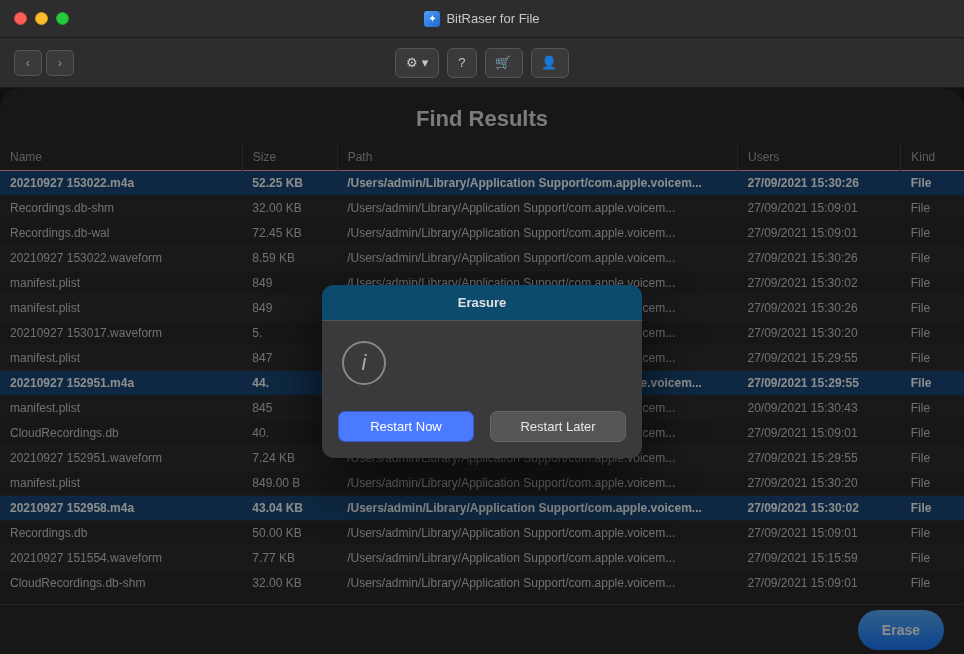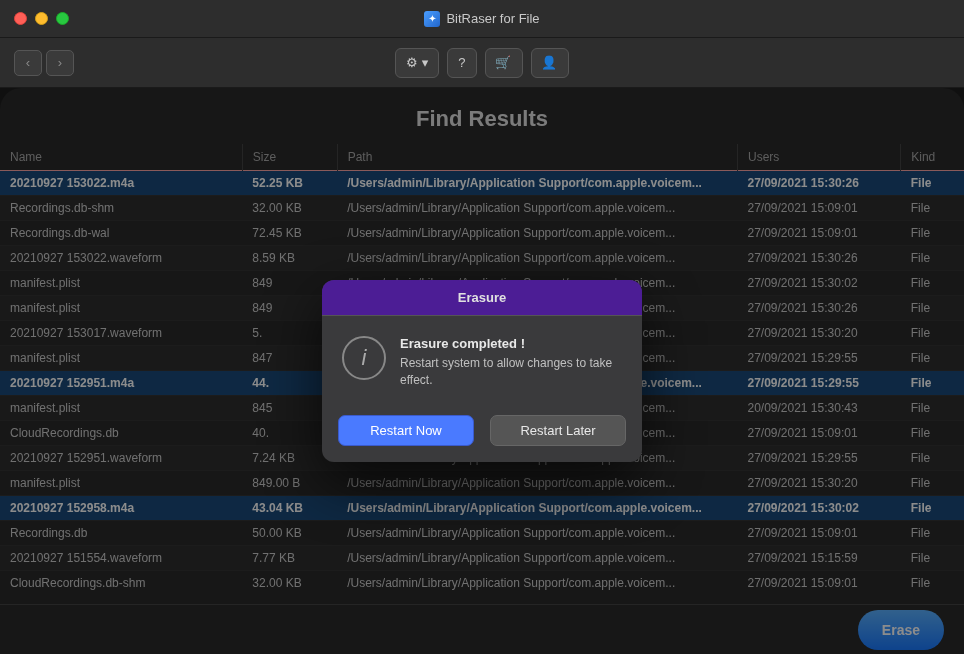--- a/index.html
+++ b/index.html
@@ -219,21 +219,21 @@
 
     .modal {
       background: #3a3a3c;
       border-radius: 12px;
       width: 320px;
       overflow: hidden;
       box-shadow: 0 20px 60px rgba(0,0,0,0.7);
     }
 
     .modal-header {
-      background: #4c1d95;
+      background: #0c4a6e;
       padding: 10px 16px;
       text-align: center;
       color: #e0e0e0;
       font-size: 13px;
       font-weight: 600;
       border-bottom: 1px solid #555;
     }
 
     .modal-body {
       padding: 20px 20px 16px;
@@ -482,24 +482,20 @@
     <button class="erase-btn">Erase</button>
   </div>
 
   <div class="modal-overlay">
     <div class="modal">
       <div class="modal-header">Erasure</div>
       <div class="modal-body">
         <div class="modal-icon">
           <span>i</span>
         </div>
-        <div class="modal-text">
-          <div class="main-msg">Erasure completed !</div>
-          <div class="sub-msg">Restart system to allow changes to take effect.</div>
-        </div>
       </div>
       <div class="modal-footer">
         <button class="modal-btn modal-btn-primary">Restart Now</button>
         <button class="modal-btn">Restart Later</button>
       </div>
     </div>
   </div>
 
 </div>
 

